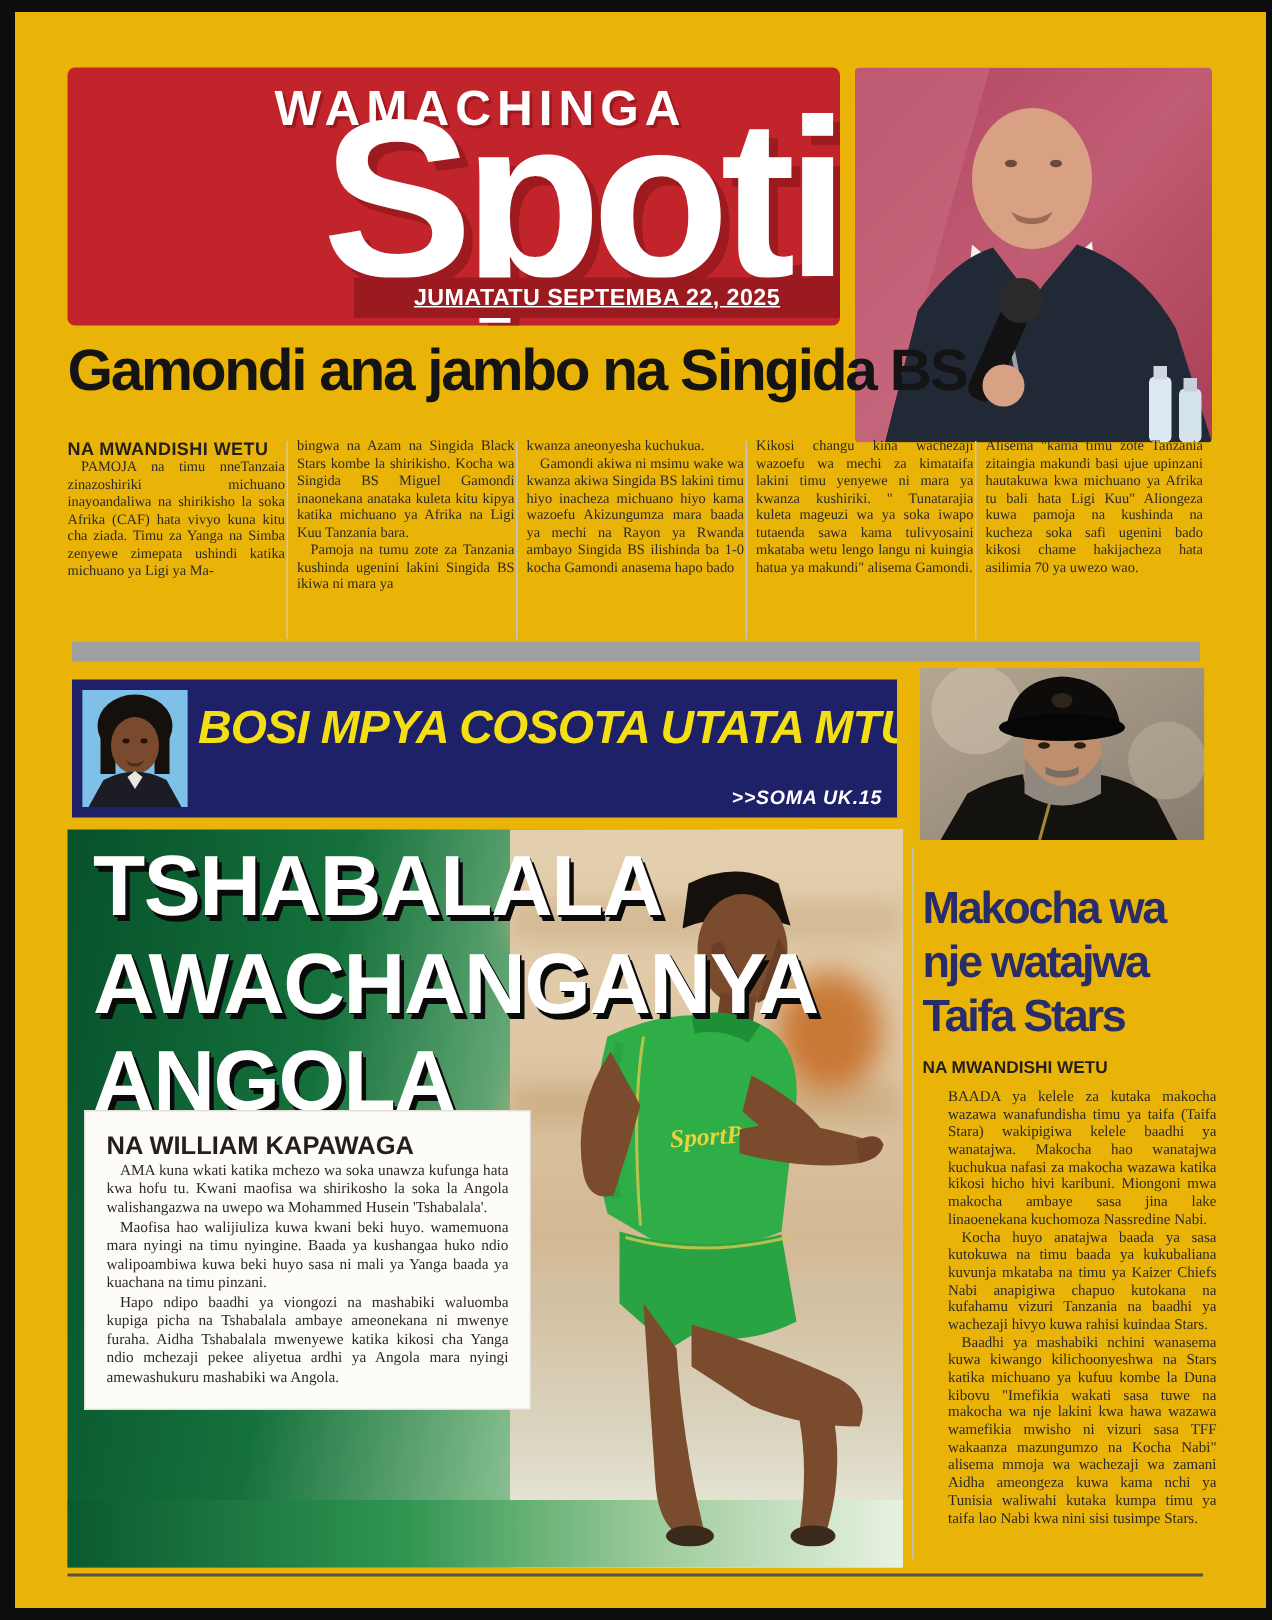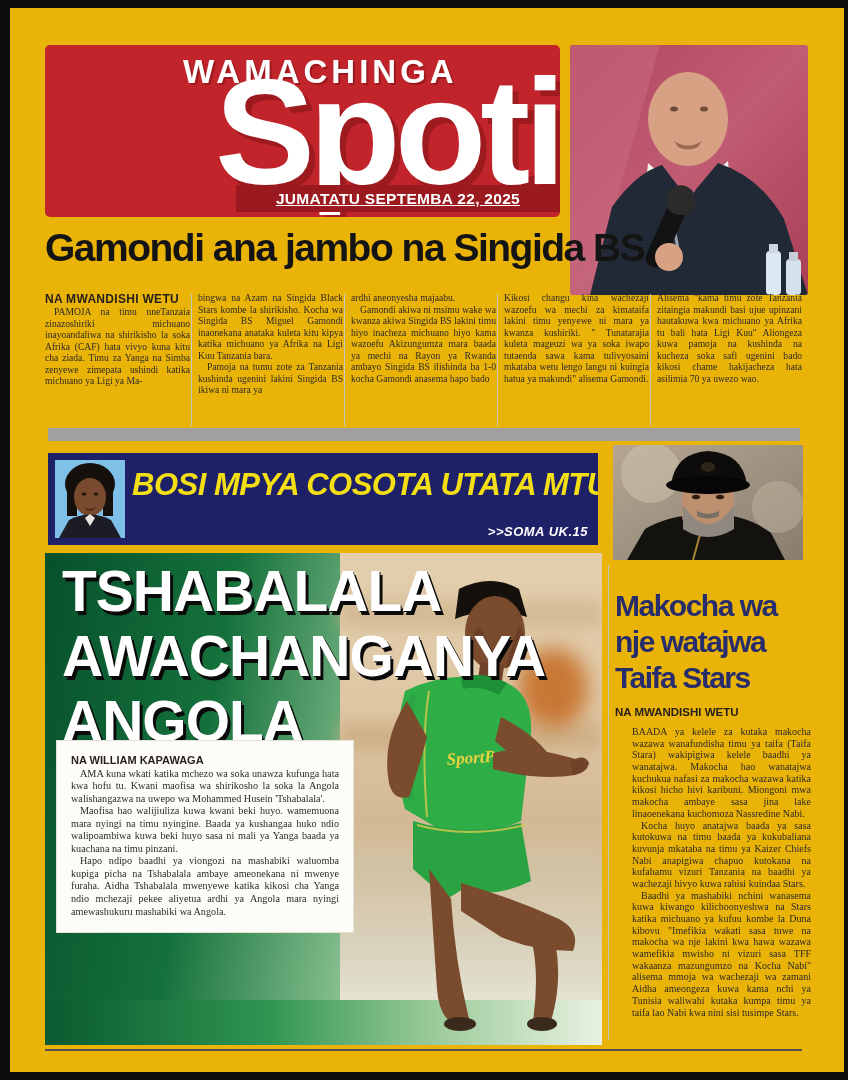--- a/index.html
+++ b/index.html
@@ -100,21 +100,21 @@
     text-shadow:3px 4px 0 #0a0a0a,1px 1px 0 #0a0a0a;
   }
   .feature-card{
     position:absolute;left:12px;top:188px;width:268px;z-index:7;
     background:#fdfcf9;padding:13px 14px 14px 14px;box-shadow:0 0 0 1px #e3e0d8;
     font-family:"Liberation Serif",serif;font-size:10.2px;line-height:1.23;
     color:#2d2a26;text-align:justify;
   }
   .feature-card p{margin:0;}
   .feature-card p + p{text-indent:9px;}
-  .feature-byline{font-size:11px;margin:0 0 11px 0;}
+  .feature-byline{font-size:17px;margin:0 0 11px 0;}
   .player-svg{position:absolute;left:298px;top:16px;z-index:5;}
   
   .vrule{position:absolute;left:598px;top:557px;width:1px;height:475px;background:#c4c0ba;}
   .right-story{position:absolute;left:605px;top:580px;width:196px;}
   .right-headline{
     color:#272c6b;font-weight:bold;font-size:30px;line-height:1.2;letter-spacing:-1.5px;
     margin:0 0 10px 0;
   }
   .right-byline{font-size:11.5px;margin:0 0 8px 0;}
   .right-text{
@@ -170,21 +170,21 @@
 
   <div class="lead-col" style="left:35px">
     <p class="byline lead-byline">NA MWANDISHI WETU</p>
     <p>PAMOJA na timu nneTanzaia zinazoshiriki michuano inayoandaliwa na shirikisho la soka Afrika (CAF) hata vivyo kuna kitu cha ziada. Timu za Yanga na Simba zenyewe zimepata ushindi katika michuano ya Ligi ya Ma-</p>
   </div>
   <div class="lead-col" style="left:188px">
     <p>bingwa na Azam na Singida Black Stars kombe la shirikisho. Kocha wa Singida BS Miguel Gamondi inaonekana anataka kuleta kitu kipya katika michuano ya Afrika na Ligi Kuu Tanzania bara.</p>
     <p>Pamoja na tumu zote za Tanzania kushinda ugenini lakini Singida BS ikiwa ni mara ya</p>
   </div>
   <div class="lead-col" style="left:341px">
-    <p>ardhi aneonyesha majaabu.</p>
+    <p>kwanza aneonyesha kuchukua.</p>
     <p>Gamondi akiwa ni msimu wake wa kwanza akiwa Singida BS lakini timu hiyo inacheza michuano hiyo kama wazoefu Akizungumza mara baada ya mechi na Rayon ya Rwanda ambayo Singida BS ilishinda ba 1-0 kocha Gamondi anasema hapo bado</p>
   </div>
   <div class="lead-col" style="left:494px">
     <p>Kikosi changu kina wachezaji wazoefu wa mechi za kimataifa lakini timu yenyewe ni mara ya kwanza kushiriki. " Tunatarajia kuleta mageuzi wa ya soka iwapo tutaenda sawa kama tulivyosaini mkataba wetu lengo langu ni kuingia hatua ya makundi" alisema Gamondi.</p>
   </div>
   <div class="lead-col" style="left:647px">
     <p>Alisema "kama timu zote Tanzania zitaingia makundi basi ujue upinzani hautakuwa kwa michuano ya Afrika tu bali hata Ligi Kuu" Aliongeza kuwa pamoja na kushinda na kucheza soka safi ugenini bado kikosi chame hakijacheza hata asilimia 70 ya uwezo wao.</p>
   </div>
   <div class="colrule" style="left:181px"></div>
   <div class="colrule" style="left:334px"></div>

